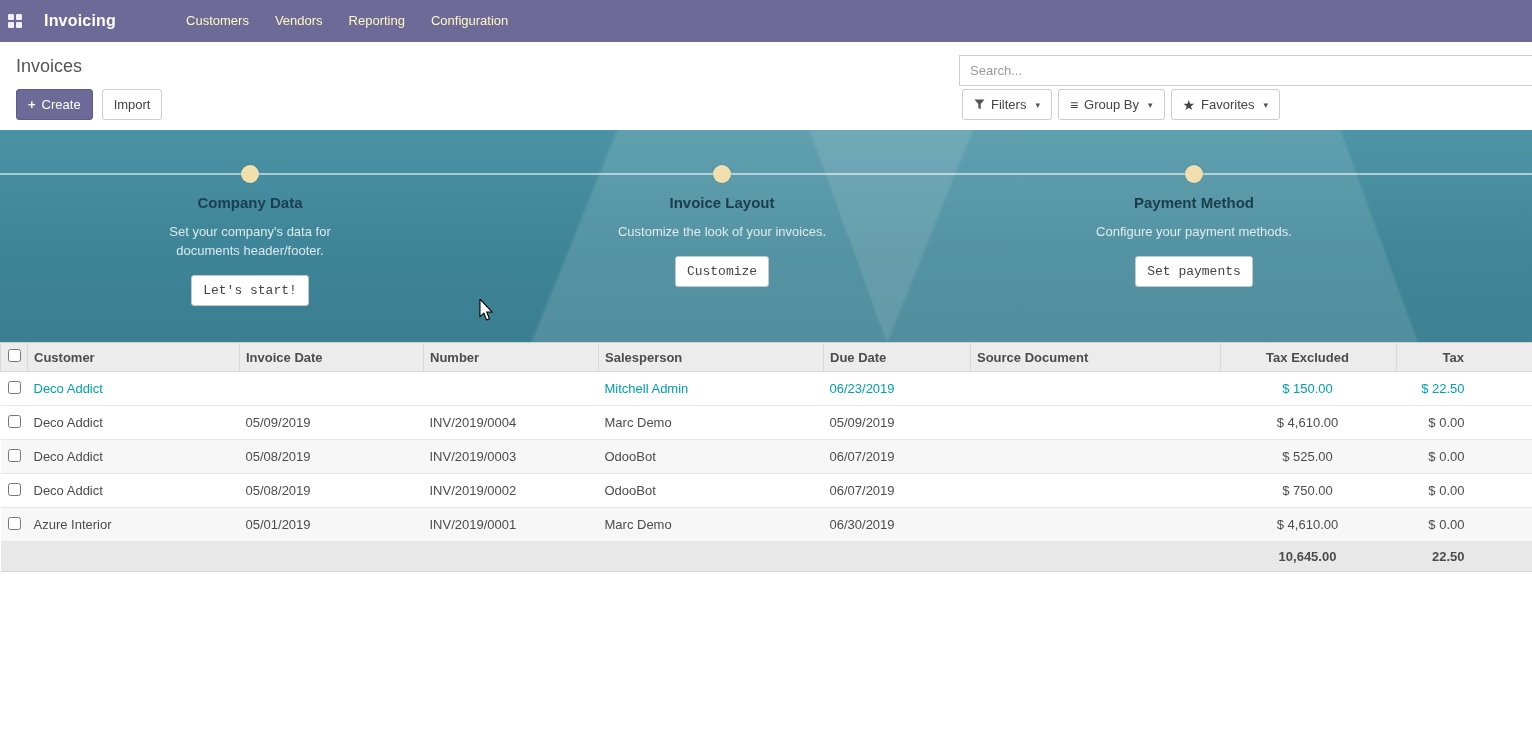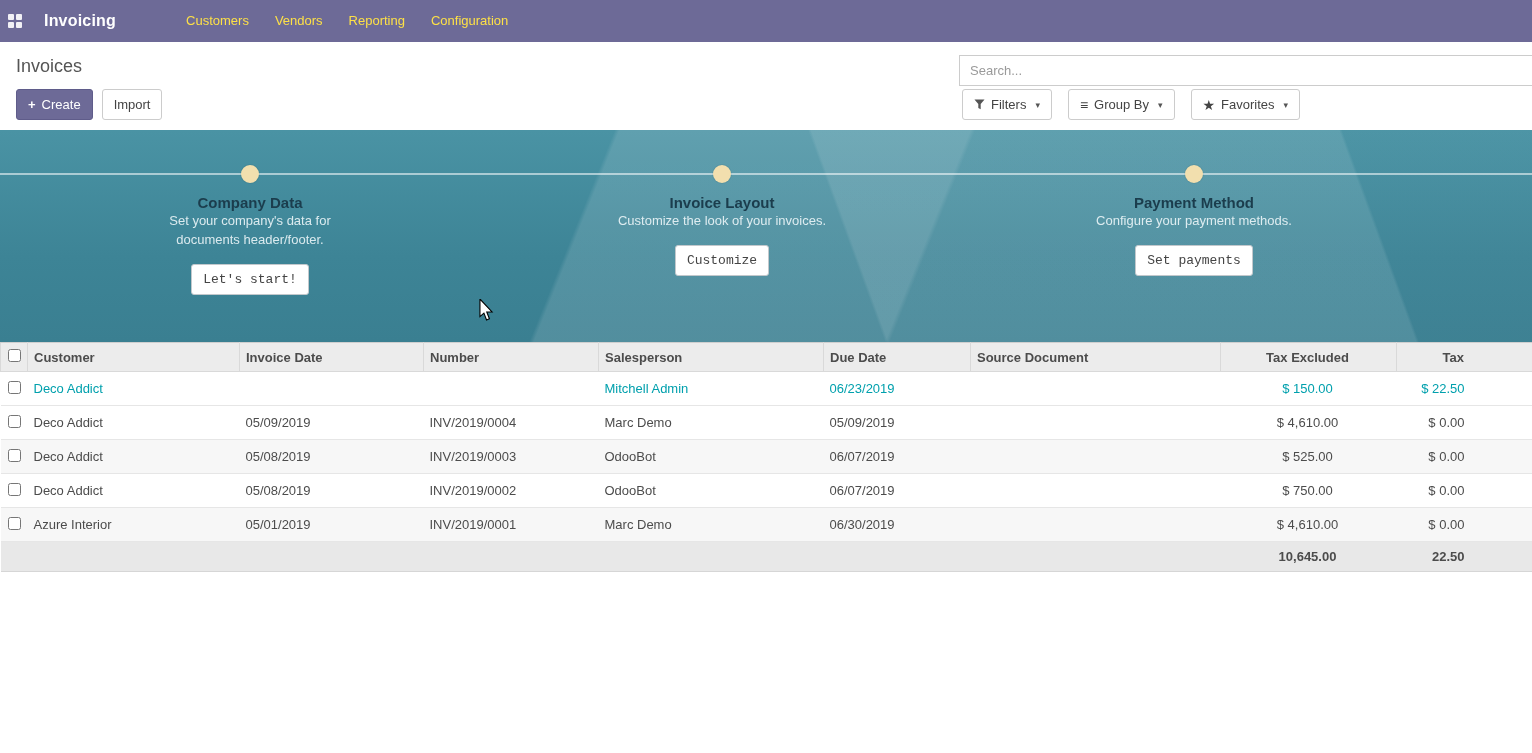--- a/index.html
+++ b/index.html
@@ -26,41 +26,41 @@
     cursor:pointer;
   }
   .apps-grid { display:grid; grid-template-columns:6px 6px; grid-gap:2px; }
   .apps-grid span { width:6px; height:6px; background:rgba(255,255,255,0.9); border-radius:1px; }
   .app-title {
     font-size:16px; font-weight:bold; color:#fff;
     margin-left:14px; cursor:pointer; letter-spacing:0.2px;
   }
   .menu { display:flex; margin-left:57px; }
   .menu a {
-    font-size:13px; color:#fde047; text-decoration:none;
+    font-size:13px; color:#fef9c3; text-decoration:none;
     padding:0 13px; line-height:42px; cursor:pointer;
   }
 
   
   .control-panel { position:relative; height:88px; background:#fff; }
   .breadcrumb {
     position:absolute; left:16px; top:14px;
     font-size:18px; color:#555;
   }
   .search {
     position:absolute; right:0; top:13px;
     width:573px; height:31px;
     border:1px solid #ccc; border-right:none;
     padding:0 10px; font-size:13px; color:#555;
     font-family:"Liberation Sans", sans-serif;
     outline:none;
   }
   .search::placeholder { color:#9a9a9a; }
   .left-buttons { position:absolute; left:16px; top:47px; display:flex; gap:9px; }
-  .right-buttons { position:absolute; left:962px; top:47px; display:flex; gap:16px; }
+  .right-buttons { position:absolute; left:962px; top:47px; display:flex; gap:6px; }
   .btn {
     height:31px;
     display:inline-flex; align-items:center; gap:6px;
     background:#fff; border:1px solid #ccc; border-radius:3px;
     padding:0 11px; font-size:13px; color:#444;
     font-family:"Liberation Sans", sans-serif;
     cursor:pointer; white-space:nowrap;
   }
   .btn-primary { background:#6d6a97; border-color:#5f5c8a; color:#fff; }
   .btn .plus { font-size:13px; font-weight:bold; }
@@ -85,21 +85,21 @@
     position:absolute; top:35px; width:18px; height:18px;
     border-radius:50%; background:#f2dfae;
     box-shadow:0 0 0 1px rgba(0,0,0,0.05);
   }
   .dot-1 { left:241px; } .dot-2 { left:713px; } .dot-3 { left:1185px; }
   .step {
     position:absolute; top:64px; width:280px; text-align:center;
   }
   .step-1 { left:110px; } .step-2 { left:582px; } .step-3 { left:1054px; }
   .step h3 {
-    font-size:15px; font-weight:bold; color:#1b3d4d; 
+    font-size:15px; font-weight:bold; color:#1b3d4d; margin-bottom:11px;
   }
   .step p {
     width:210px; margin:0 auto 15px auto;
     font-size:13px; line-height:19px; color:rgba(240,248,250,0.88);
   }
   .step .btn { display:inline-flex; background:#fff; border-color:#c2c8cc;font-family:Liberation Mono, monospace; }
 
   
   table {
     width:1532px; table-layout:fixed; border-collapse:collapse;

